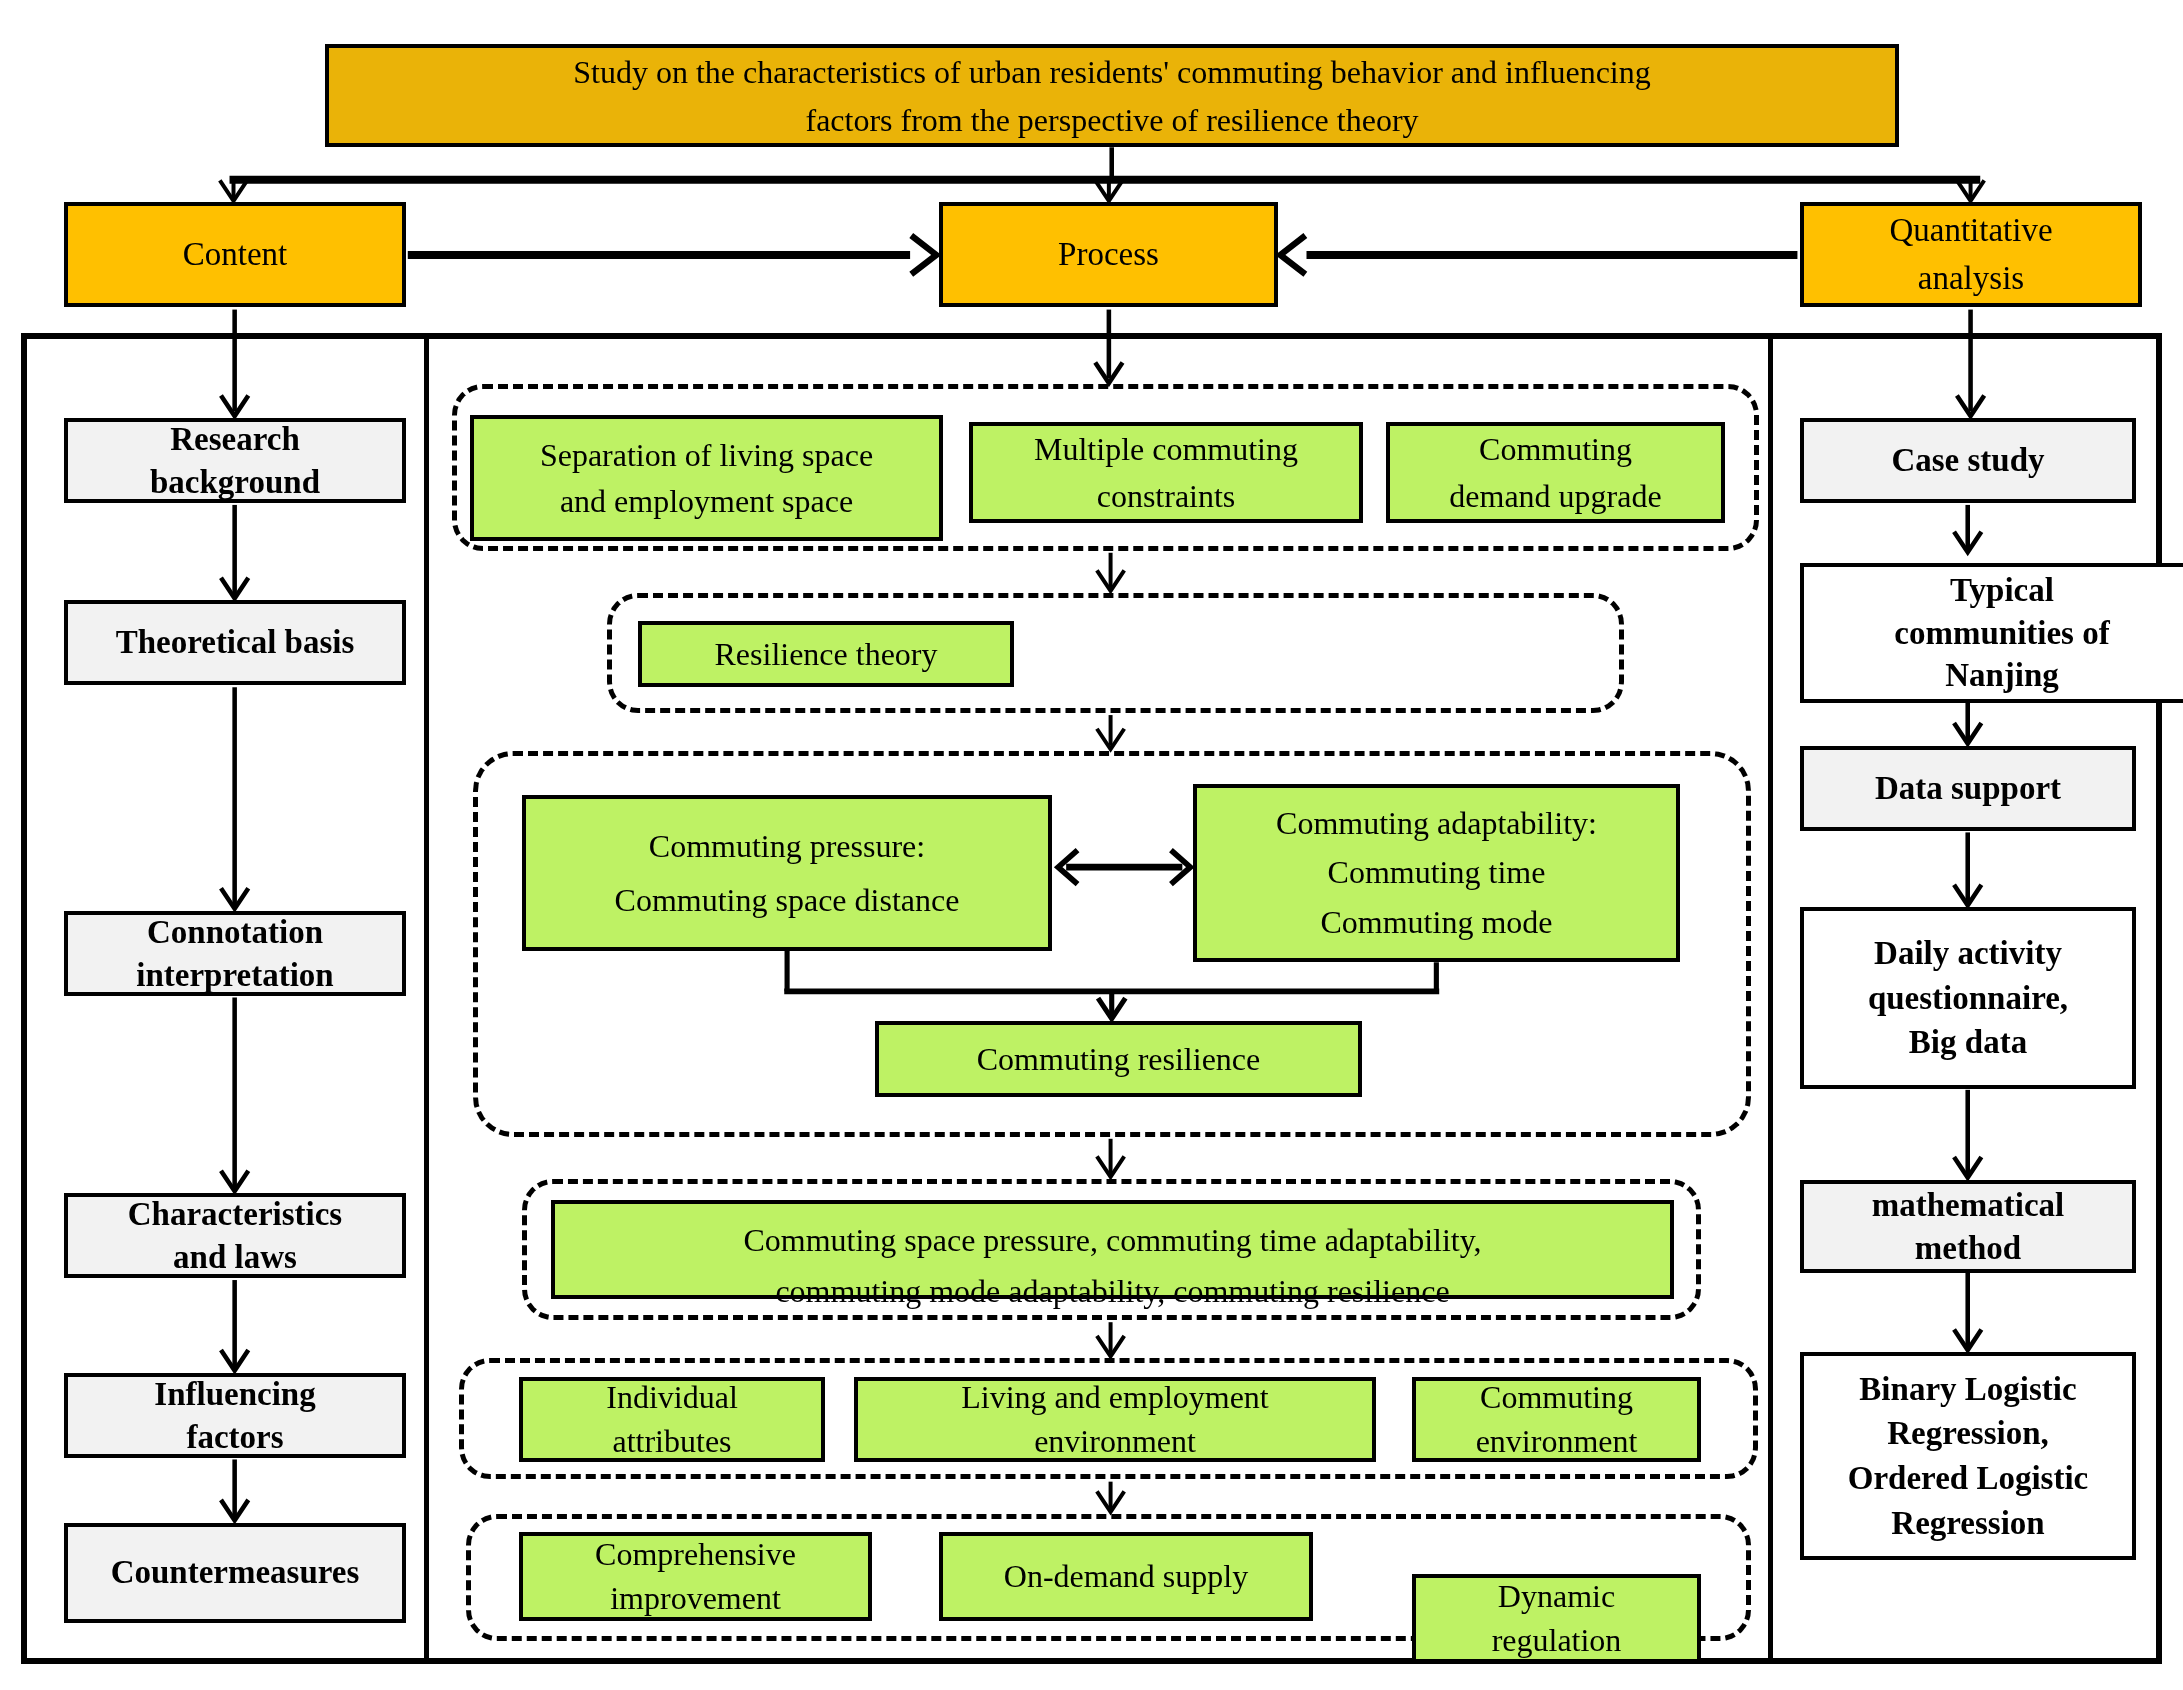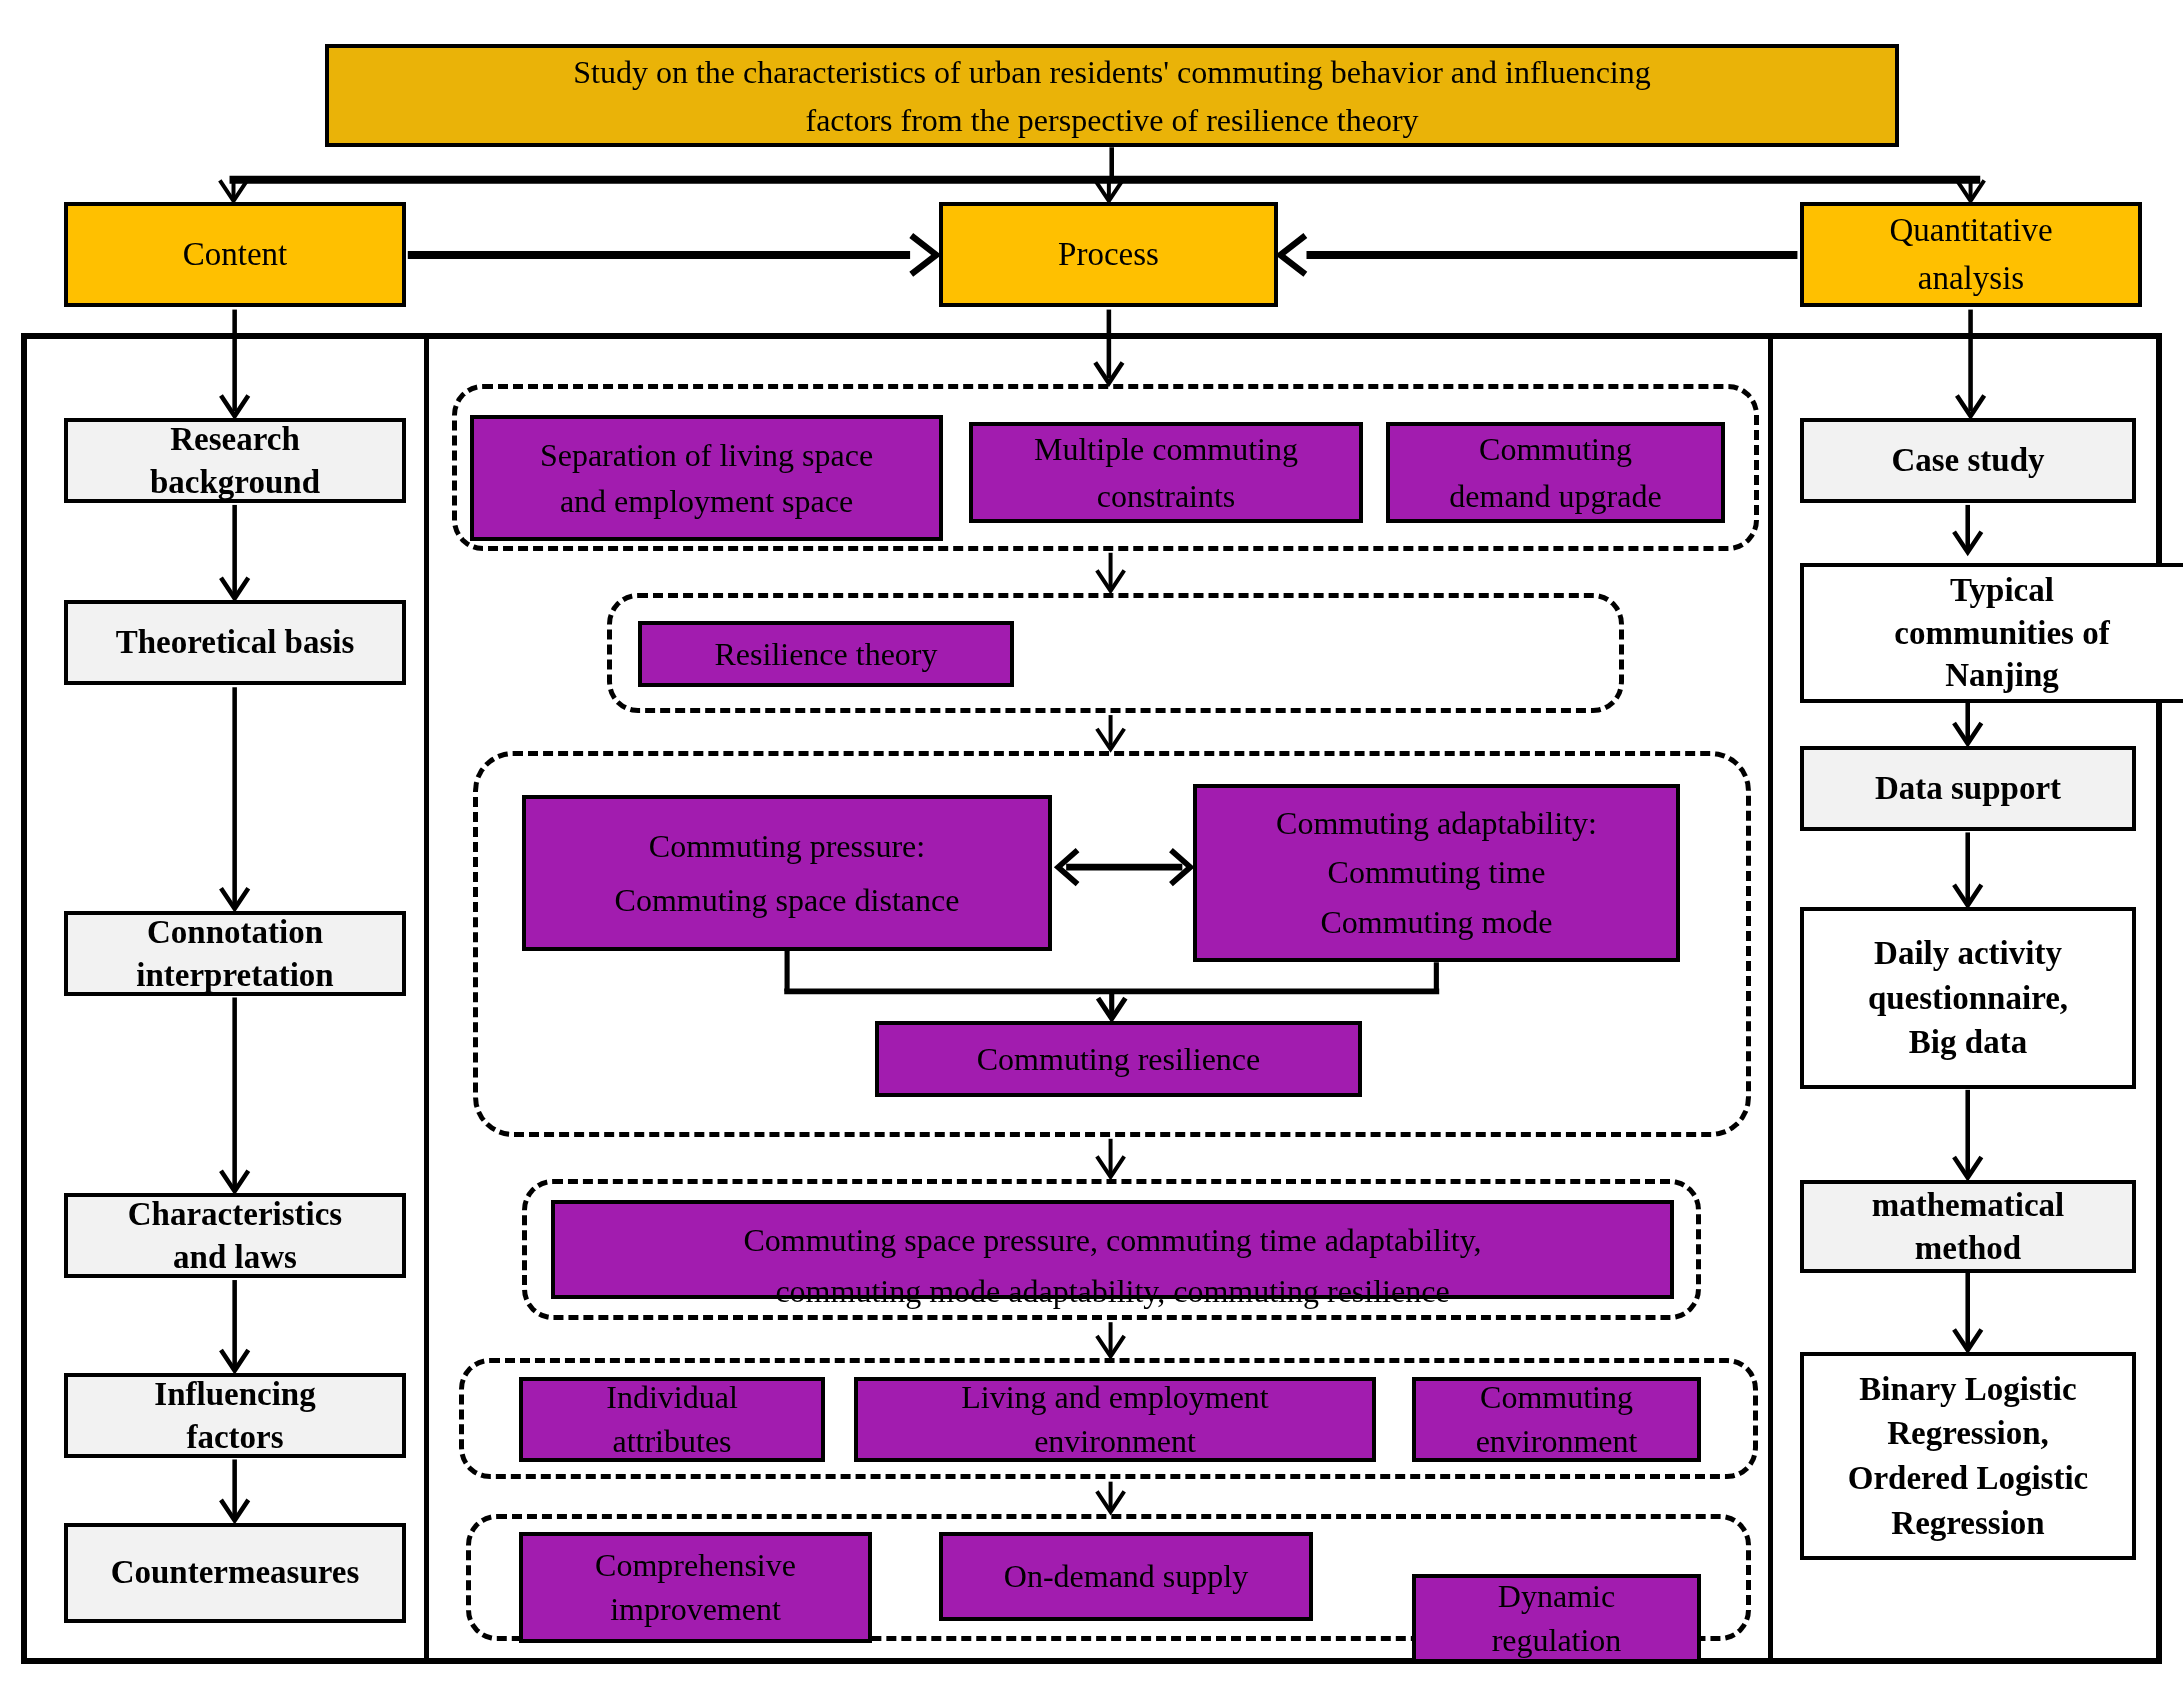--- a/index.html
+++ b/index.html
@@ -39,21 +39,21 @@
     background:#F2F2F2;
     font-weight:bold;
     font-size:33px;
   }
   .whitebold{
     background:#ffffff;
     font-weight:bold;
     font-size:33px;
   }
   .mid{
-    background:#a21caf;
+    background:#bef264;
     font-size:32px;
     line-height:1.55;
   }
   .frame{
     position:absolute;
     box-sizing:border-box;
     border:6.8px solid #000000;
     background:transparent;
     z-index:0;
   }
@@ -245,21 +245,21 @@
   </div>
   <div class="box mid" style="left:854px;top:1377px;width:522px;height:85px;">
     <div class="lbl" style="line-height:1.35;">Living and employment
 environment</div>
   </div>
   <div class="box mid" style="left:1412px;top:1377px;width:289px;height:85px;">
     <div class="lbl" style="line-height:1.35;">Commuting
 environment</div>
   </div>
 
-  <div class="box mid" style="left:519px;top:1532px;width:353px;height:111px;">
+  <div class="box mid" style="left:519px;top:1532px;width:353px;height:89px;">
     <div class="lbl" style="line-height:1.35;">Comprehensive
 improvement</div>
   </div>
   <div class="box mid" style="left:939px;top:1532px;width:374px;height:89px;">
     <div class="lbl">On-demand supply</div>
   </div>
   <div class="box mid" style="left:1412px;top:1532px;width:289px;height:89px;margin-top:42px;">
     <div class="lbl" style="line-height:1.35;">Dynamic
 regulation</div>
   </div>

